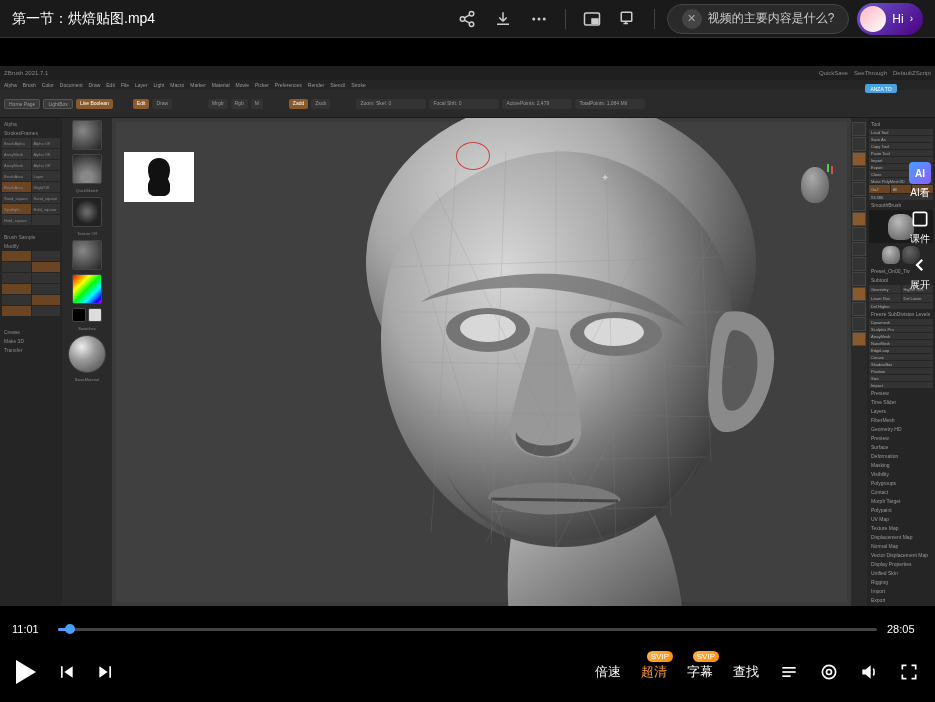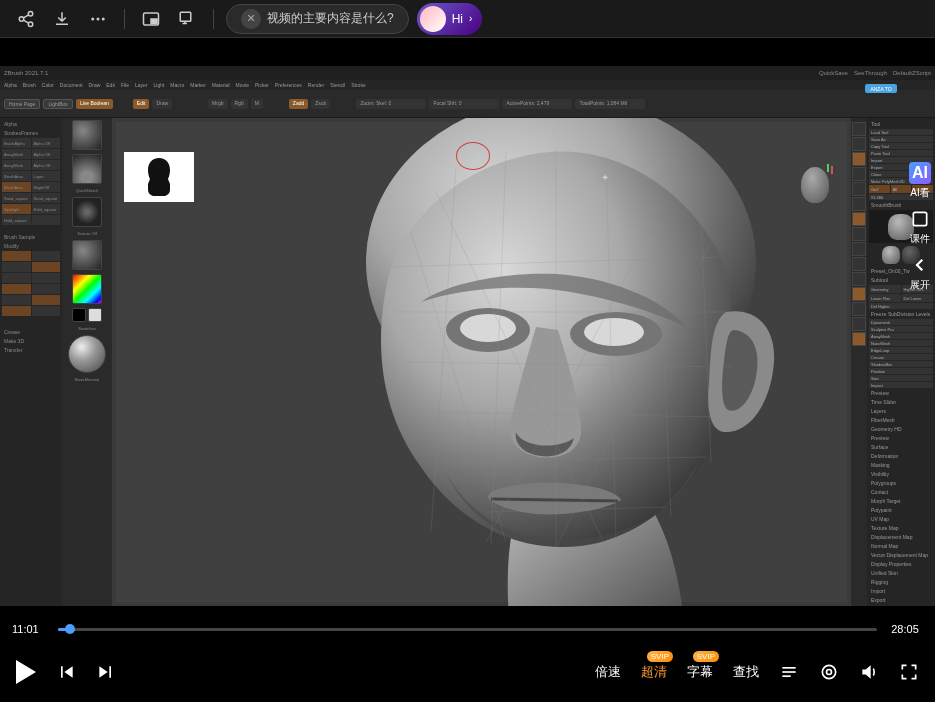--- a/index.html
+++ b/index.html
@@ -61,21 +61,21 @@
 .zb-right-btn.or { background: #6b4423; }
 .mini-heads-row { display: flex; gap: 2px; justify-content: center; padding: 2px 0; }
 .mini-head { width: 26px; height: 26px; background: radial-gradient(ellipse at 40% 30%, #bbb, #555); border-radius: 40% 40% 35% 35%; }
 .mini-head.dark { background: radial-gradient(ellipse at 40% 30%, #666, #222); }
 .zb-highlight { position: absolute; right: 38px; top: 18px; width: 32px; height: 9px; background: #4aa3df; color: #fff; font-size: 5px; display: flex; align-items: center; justify-content: center; border-radius: 2px; }
 
 .float-panel { position: absolute; right: 0; top: 118px; width: 30px; display: flex; flex-direction: column; gap: 8px; align-items: center; padding: 6px 0; }
 .float-item { display: flex; flex-direction: column; align-items: center; gap: 2px; cursor: pointer; }
 .float-icon { width: 22px; height: 22px; display: flex; align-items: center; justify-content: center; color: #fff; }
 .float-label { color: #fff; font-size: 10px; }
-.ai-icon { background: linear-gradient(135deg, #4a9eff, #8a5cff); border-radius: 4px; font-size: 16px; font-weight: bold; }
+.ai-icon { background: linear-gradient(135deg, #4a9eff, #8a5cff); border-radius: 4px; font-size: 10px; font-weight: bold; }
 
 .head-3d { position: absolute; left: 140px; top: -10px; width: 520px; height: 530px; }
 
 .progress-row { position: absolute; bottom: 60px; left: 0; right: 0; height: 26px; display: flex; align-items: center; padding: 0 12px; gap: 10px; }
 .time-label { color: #fff; font-size: 11px; min-width: 36px; }
 .progress-bar { flex: 1; height: 3px; background: #444; position: relative; border-radius: 2px; }
 .progress-fill { position: absolute; left: 0; top: 0; height: 100%; width: 1.5%; background: #4a9eff; border-radius: 2px; }
 .progress-dot { position: absolute; left: 1.5%; top: 50%; width: 10px; height: 10px; background: #4a9eff; border-radius: 50%; transform: translate(-50%, -50%); }
 
 .controls-row { position: absolute; bottom: 0; left: 0; right: 0; height: 60px; display: flex; align-items: center; padding: 0 16px; gap: 20px; background: #000; }
@@ -83,20 +83,21 @@
 .play-btn { width: 0; height: 0; border-left: 20px solid #fff; border-top: 12px solid transparent; border-bottom: 12px solid transparent; }
 .ctrl-spacer { flex: 1; }
 .ctrl-text { color: #fff; font-size: 13px; cursor: pointer; position: relative; }
 .ctrl-text.active { color: #ff9933; }
 .badge-svip { position: absolute; top: -12px; right: -6px; font-size: 8px; background: linear-gradient(135deg, #ffb347, #ff8c00); color: #fff; padding: 1px 4px; border-radius: 6px; }
 </style>
 </head>
 <body>
 
 <div class="top-bar">
+  <span class="title">第一节：烘焙贴图.mp4</span>
   <div class="top-icon">
       <svg width="18" height="18" viewBox="0 0 24 24" fill="none" stroke="currentColor" stroke-width="2">
         <circle cx="18" cy="5" r="3"></circle>
         <circle cx="6" cy="12" r="3"></circle>
         <circle cx="18" cy="19" r="3"></circle>
         <line x1="8.5" y1="10.5" x2="15.5" y2="6.5"></line>
         <line x1="8.5" y1="13.5" x2="15.5" y2="17.5"></line>
       </svg>
     </div>
   <div class="top-icon">
@@ -448,21 +449,21 @@
     </div>
   </div>
 </div>
 
 <div class="progress-row">
   <span class="time-label">11:01</span>
   <div class="progress-bar">
     <div class="progress-fill"></div>
     <div class="progress-dot"></div>
   </div>
-  <span class="time-label" style="text-align:center">28:05</span>
+  <span class="time-label" style="text-align:left">28:05</span>
 </div>
 
 <div class="controls-row">
   <div class="ctrl-icon">
       <div class="play-btn"></div>
     </div>
   <div class="ctrl-icon">
       <svg width="20" height="20" viewBox="0 0 24 24" fill="#fff">
         <path d="M6 5h2v14H6zM20 5l-10 7 10 7z"></path>
       </svg>

